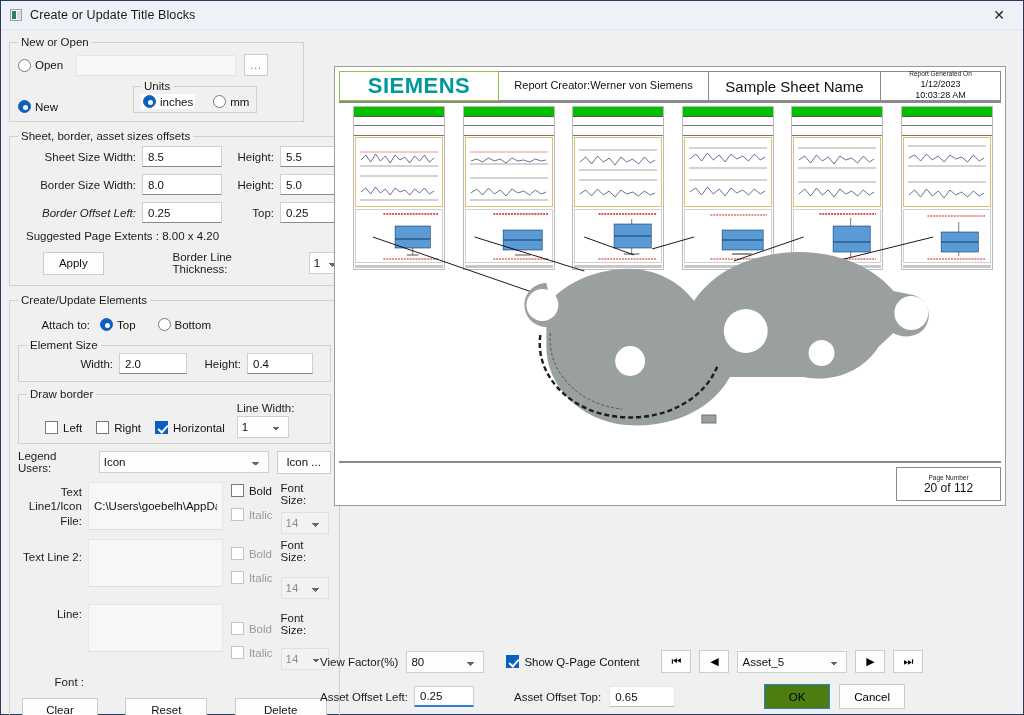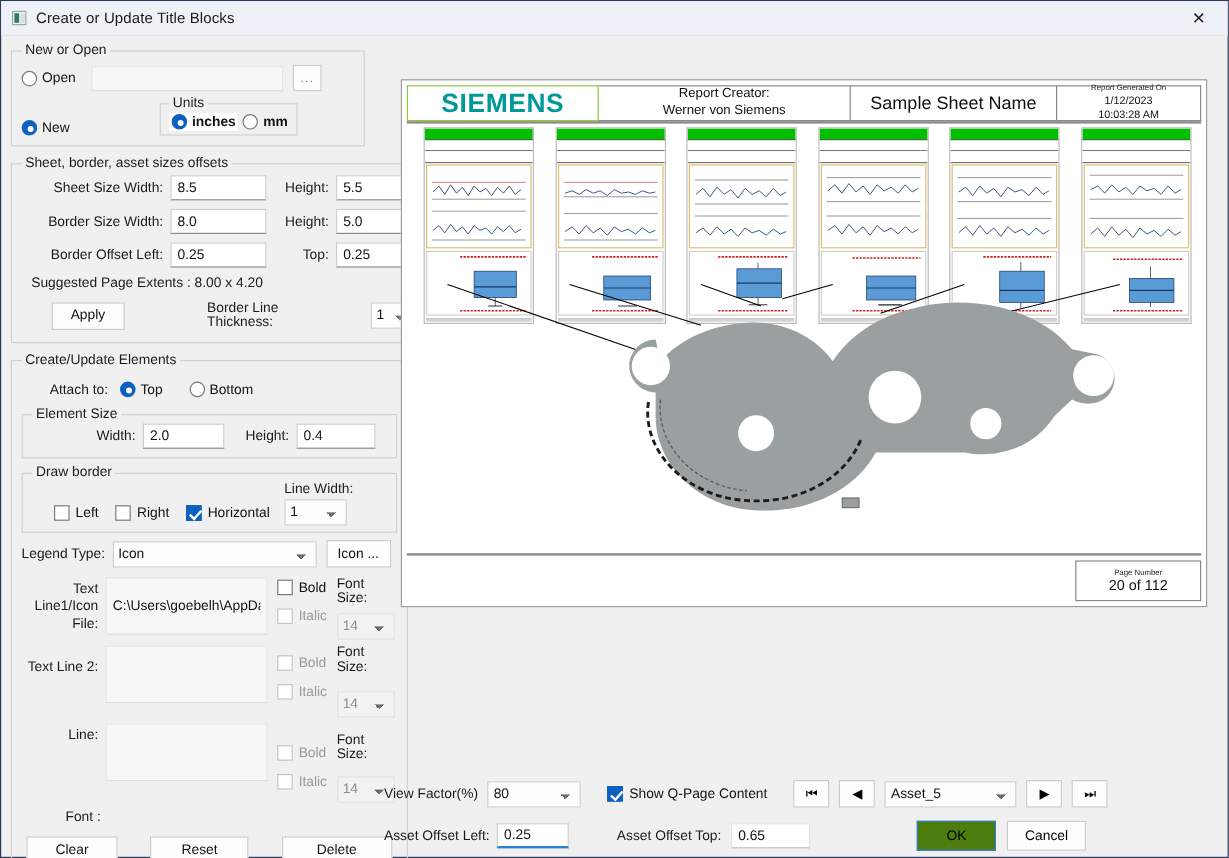--- a/index.html
+++ b/index.html
@@ -141,21 +141,21 @@
   .logo-cell {
     width:160px; border:1px solid #8dc63f;
     display:flex; align-items:center; justify-content:center;
   }
   .logo-cell .siemens {
     color:#009999; font-weight:bold; font-size:22px;
     letter-spacing:.5px; font-family:"Liberation Sans",sans-serif;
   }
   .creator-cell {
     flex:0 0 210px; border:1px solid #8a8a8a; border-left:none;
-    display:flex; flex-direction:column; justify-content:center;
+    display:flex; flex-direction:row; justify-content:center;
     align-items:center; font-size:11px; line-height:1.25; color:#111;
   }
   .name-cell {
     flex:1; border:1px solid #8a8a8a; border-left:none;
     display:flex; align-items:center; justify-content:center;
     font-size:15px; color:#111;
   }
   .gen-cell {
     flex:0 0 120px; border:1px solid #8a8a8a; border-left:none;
     display:flex; flex-direction:column; align-items:center; justify-content:center;
@@ -239,21 +239,21 @@
           <input class="tb flat" style="width: 160px; margin-left: 13px;" value="">
           <button class="btn dots" style="margin-left:8px;">...</button>
         </div>
         <div class="row" style="margin-bottom:0; align-items:flex-end;">
           <span class="radio on" style="margin-top:16px;">
             <span class="dot"></span>
             <span>New</span>
           </span>
           <fieldset class="grp" style="margin:0 0 0 75px; padding:2px 7px 3px 7px;">
             <legend>Units</legend>
-            <div style="display:flex; align-items:center; gap:4px;font-weight:bold;">
+            <div style="display:flex; align-items:center; gap:18px;">
               <span class="radio on" style="background:#fff; padding:1px 2px;">
                 <span class="dot"></span>
                 <span>inches</span>
               </span>
               <span class="radio">
                 <span class="dot"></span>
                 <span>mm</span>
               </span>
             </div>
           </fieldset>
@@ -271,21 +271,21 @@
         </div>
 
         <div class="row">
           <span class="lbl r" style="width:118px;">Border Size Width:</span>
           <input class="tb" style="width: 80px; margin-left: 6px;" value="8.0">
           <span class="lbl r" style="width:46px; margin-left:6px;">Height:</span>
           <input class="tb" style="width: 66px; margin-left: 6px;" value="5.0">
         </div>
 
         <div class="row">
-          <span class="lbl r" style="width:118px;">Border Offset Left:</span>
+          <span class="lbl r" style="width:118px;font-style:italic;">Border Offset Left:</span>
           <input class="tb" style="width: 80px; margin-left: 6px;" value="0.25">
           <span class="lbl r" style="width:46px; margin-left:6px;">Top:</span>
           <input class="tb" style="width: 66px; margin-left: 6px;" value="0.25">
         </div>
 
         <div class="hint">Suggested Page Extents :   8.00 x 4.20</div>
 
         <div class="row" style="margin-bottom:2px;gap:44px;">
           <button class="btn" style="width:76px; margin-left:25px;">Apply</button>
           <span class="lbl" style="margin-left:25px;">Border Line Thickness:</span>
@@ -340,21 +340,21 @@
             <div style="margin-left:12px; text-align:left;">
               <div class="lbl">Line Width:</div>
               <select class="sel" style="width:52px; margin-top:2px;">
                 <option>1</option>
               </select>
             </div>
           </div>
         </fieldset>
 
         <div class="row" style="margin-bottom:8px;">
-          <span class="lbl">Legend Type:</span>
+          <span class="lbl">Legend Users:</span>
           <select class="sel" style="width:170px; margin-left:6px;">
             <option>Icon</option>
           </select>
           <button class="btn" style="width:54px; margin-left:8px;">Icon ...</button>
         </div>
 
         <div class="row" style="align-items:flex-start; margin-bottom:5px;">
           <div class="lbl r" style="width:66px; line-height:1.25; padding-top:3px;">Text Line1/Icon File:</div>
           <input class="tb flat" style="width: 135px; height: 48px; margin-left: 6px; vertical-align: top;" value="C:\Users\goebelh\AppData\l">
           <div style="margin-left:8px; padding-top:2px;">

